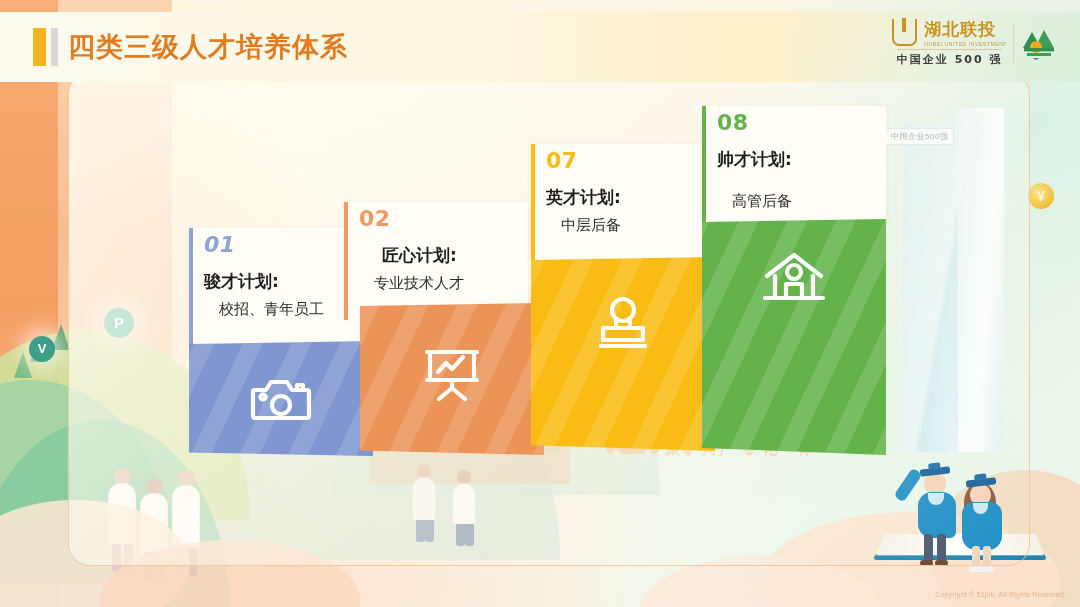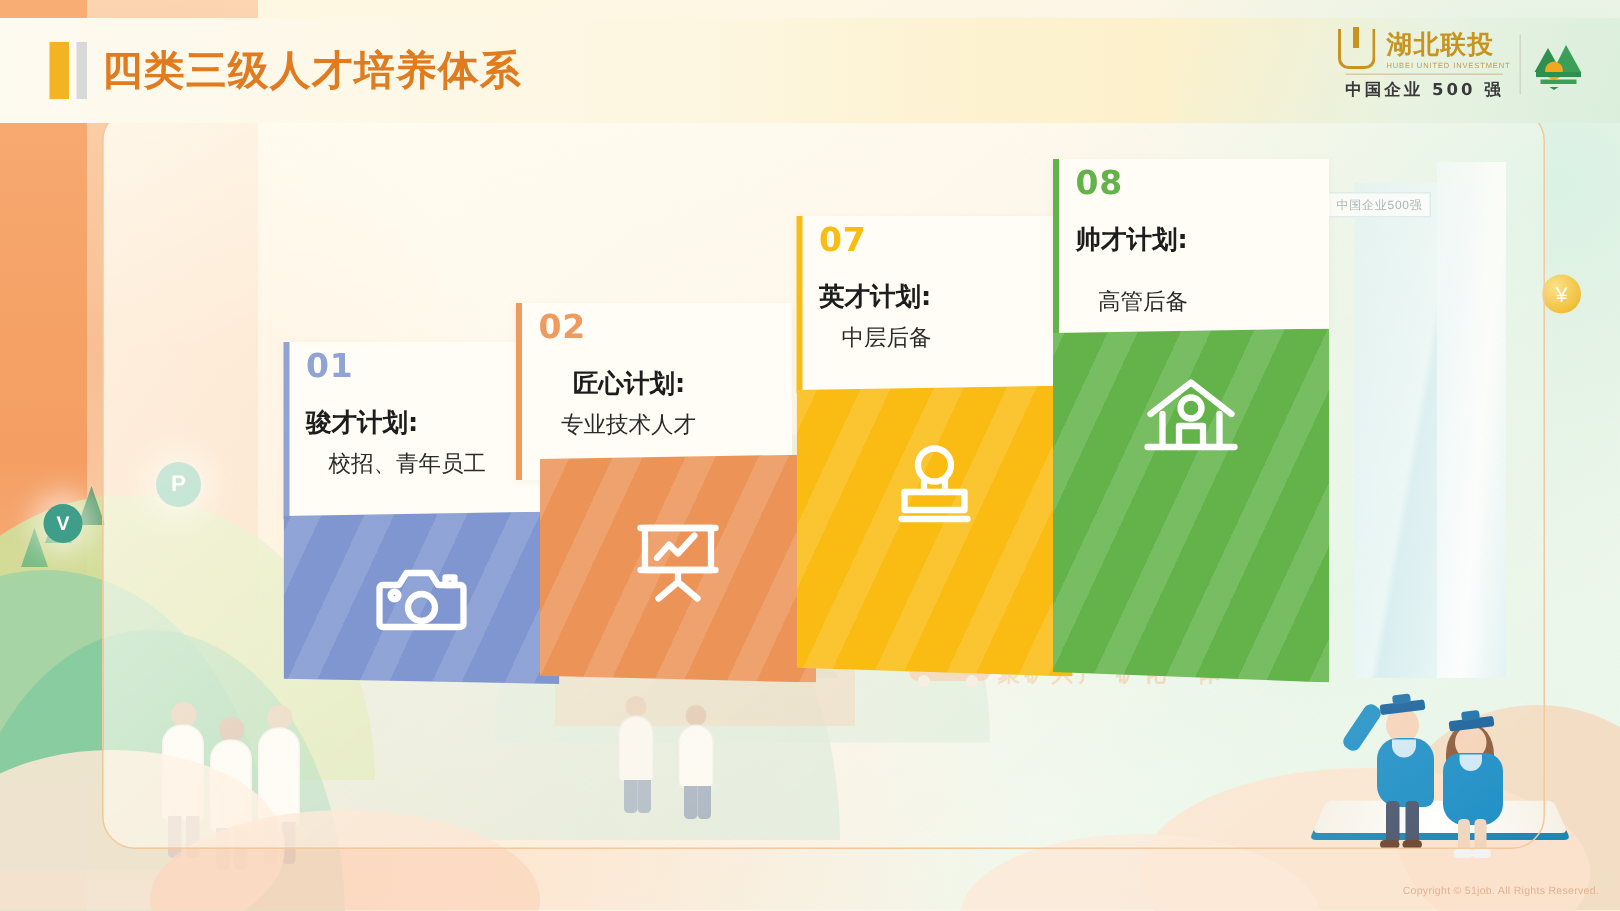--- a/index.html
+++ b/index.html
@@ -345,21 +345,21 @@
   <div class="copyright">Copyright © 51job. All Rights Reserved.</div>
 </div>
 
 <div class="panel"></div>
 
 <div class="stairs">
 
   <div class="step">
     <div class="step-card" style="left:189px;top:228px;width:184px;height:118px;">
       <div class="step-bar" style="background:#8fa3d4;"></div>
-      <div class="step-num" style="color:#8fa3d4;">01</div>
+      <div class="step-num" style="color:#8fa3d4;font-style:italic;">01</div>
       <div class="step-title" style="top:42px;">骏才计划:</div>
       <div class="step-sub" style="top:72px;">校招、青年员工</div>
     </div>
     <div class="step-block" style="left:189px;top:341px;width:184px;height:115px;background:#7f96d0;
                 clip-path:polygon(0 3px, 100% 0, 100% 100%, 0 97%);">
       <div class="sheen"></div>
       <svg class="step-icon" width="62" height="50" viewBox="0 0 62 50" fill="none" stroke="#ffffff" stroke-width="4.2" stroke-linejoin="round" stroke-linecap="round">
         <path d="M5 16 h11 l5-8 h16 l5 8 h15 a2 2 0 0 1 2 2 v24 a2 2 0 0 1 -2 2 H5 a2 2 0 0 1 -2 -2 V18 a2 2 0 0 1 2 -2 z"></path>
         <circle cx="31" cy="31" r="9"></circle>
         <circle cx="13" cy="23" r="2.6"></circle>

